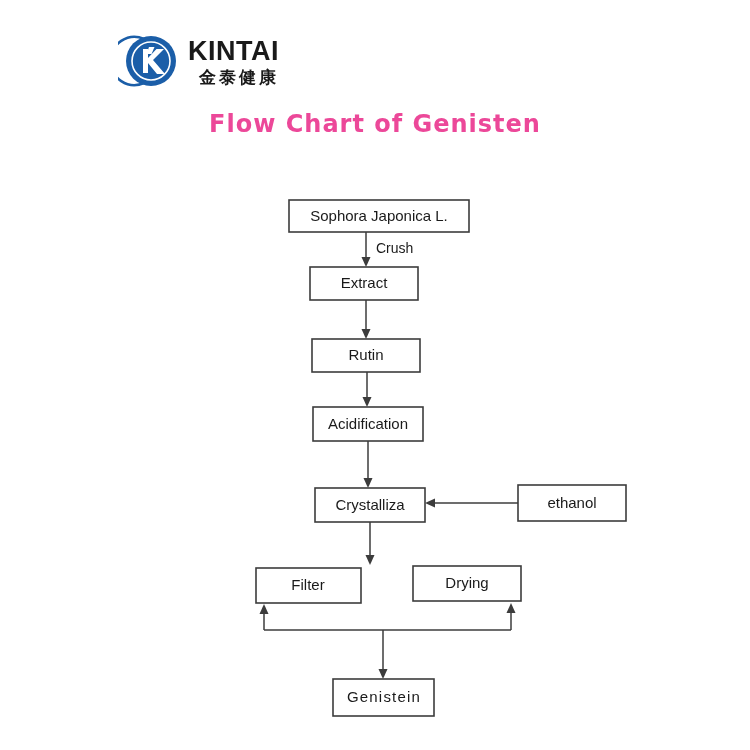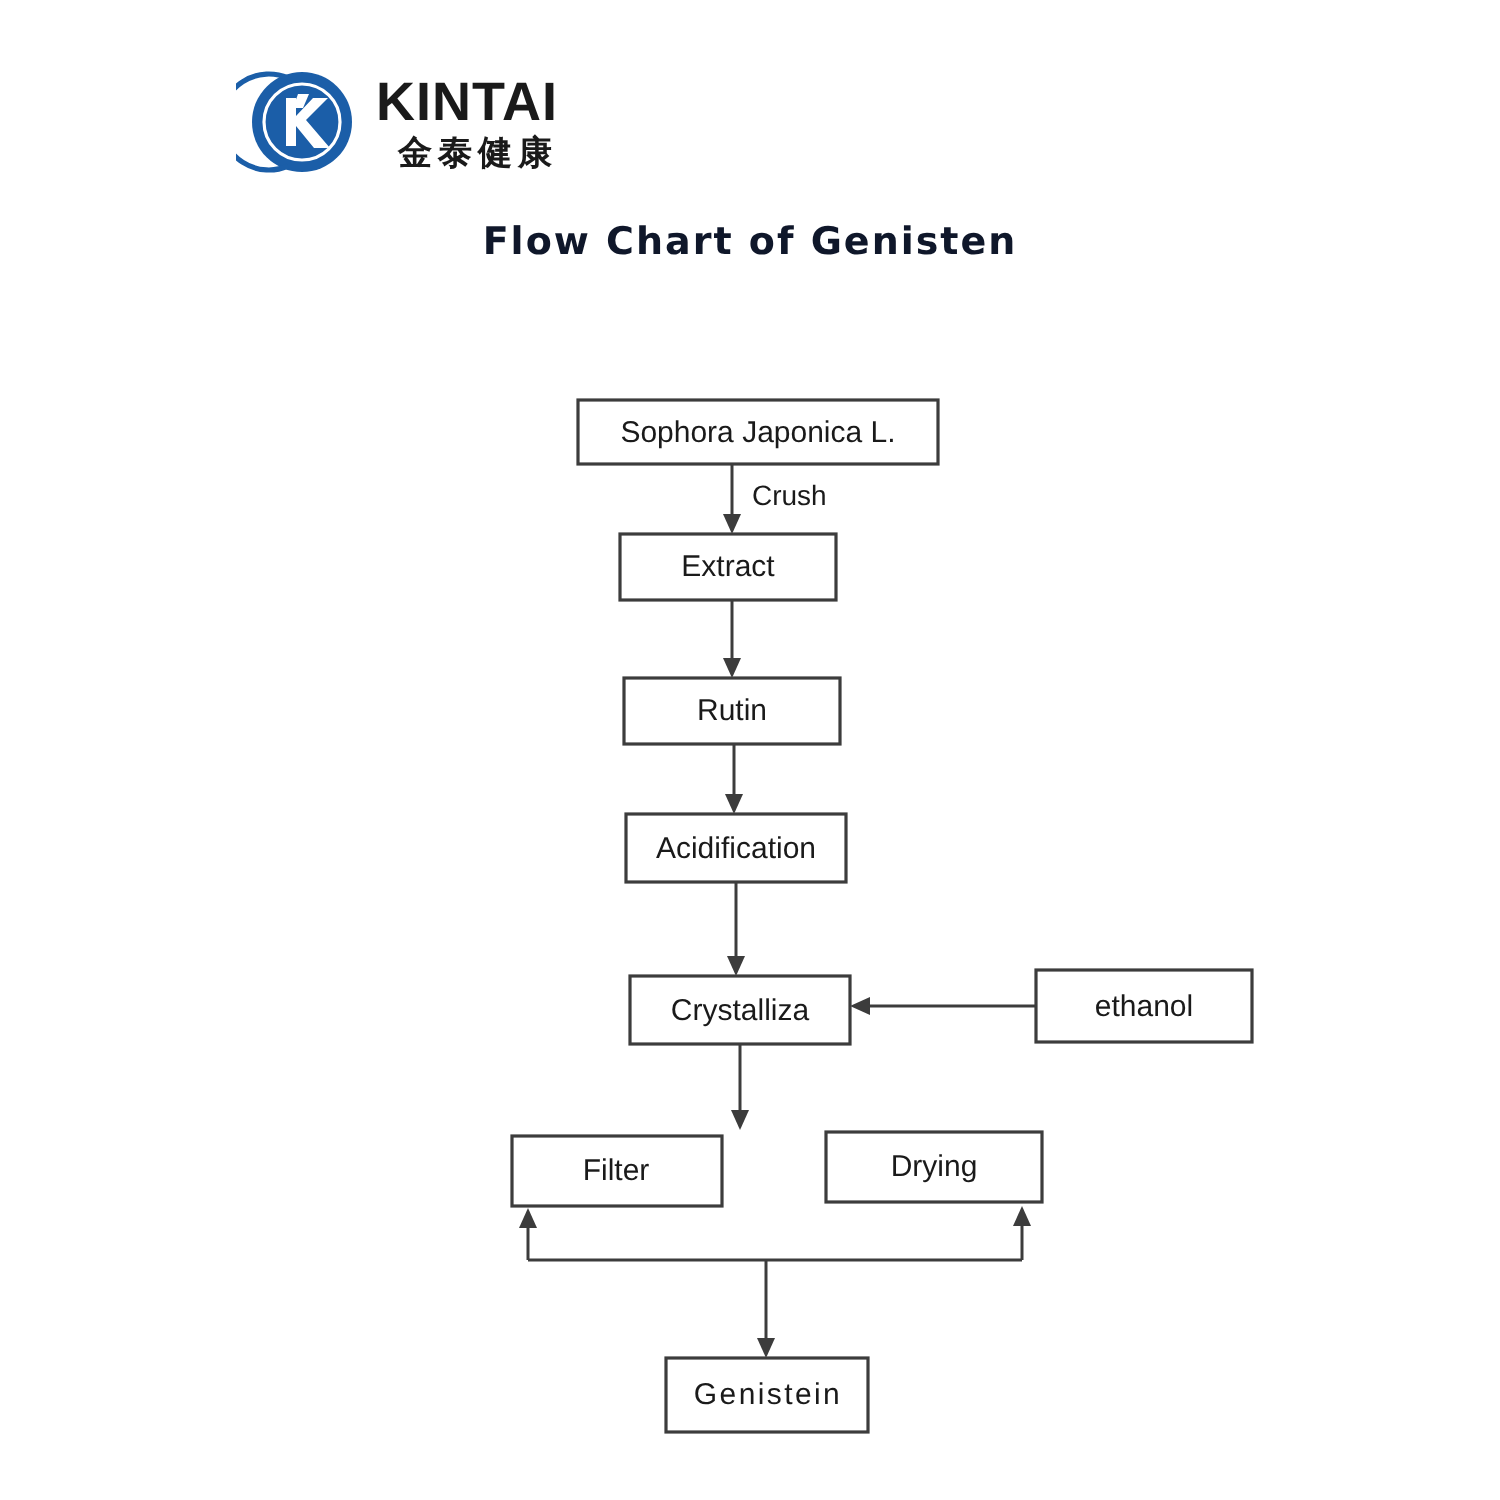--- a/index.html
+++ b/index.html
@@ -62,23 +62,23 @@
 
   
   .chart-title {
     position: absolute;
     left: 0;
     top: 110px;
     width: 750px;
     text-align: center;
     font-family: "DejaVu Sans", sans-serif;
     font-weight: bold;
-    font-size: 19px;
+    font-size: 24px;
     letter-spacing: 1px;
-    color: #0f172a;
+    color: #ec4899;
   }
 
   
   .flow-svg {
     position: absolute;
     left: 0;
     top: 0;
     width: 750px;
     height: 750px;
   }

